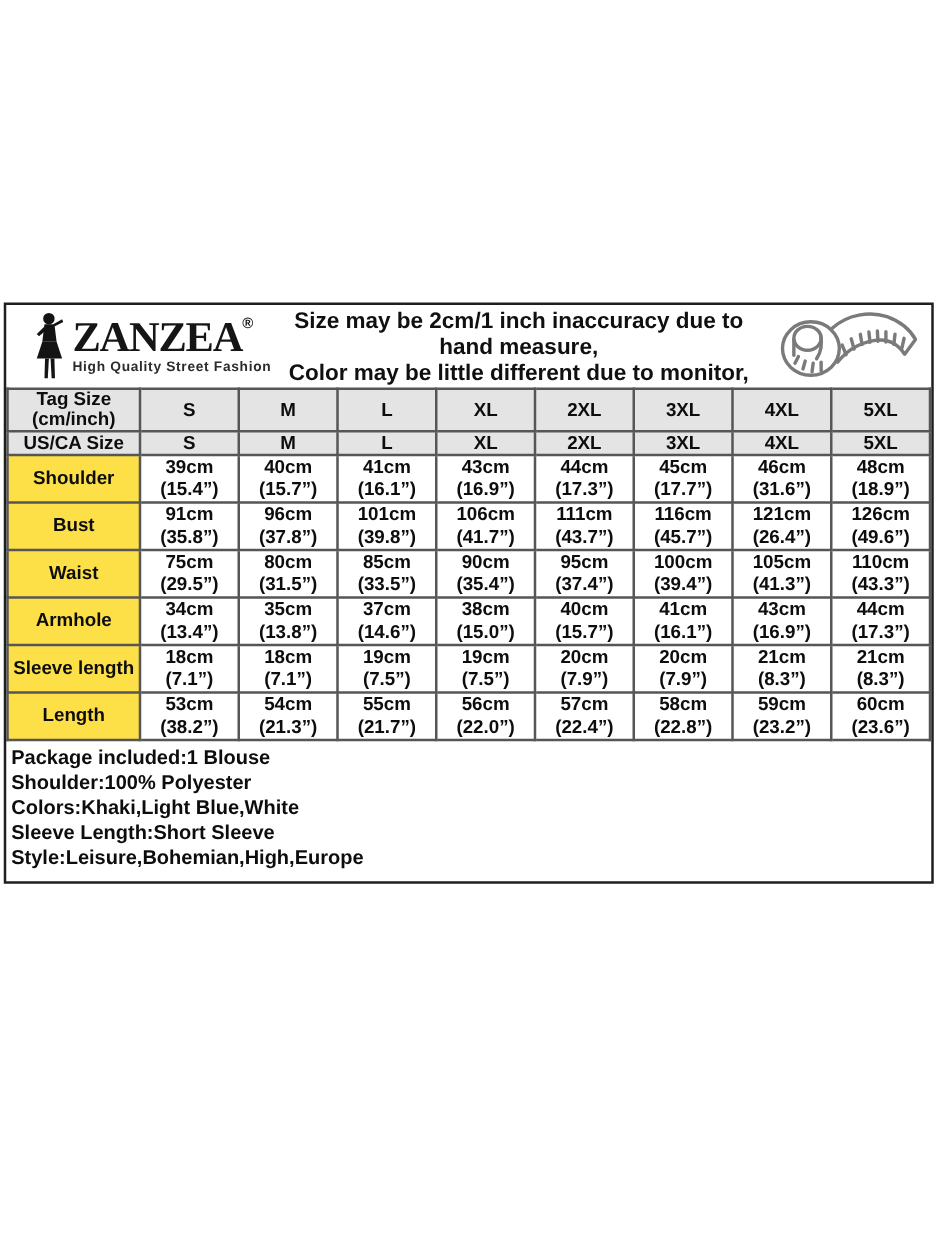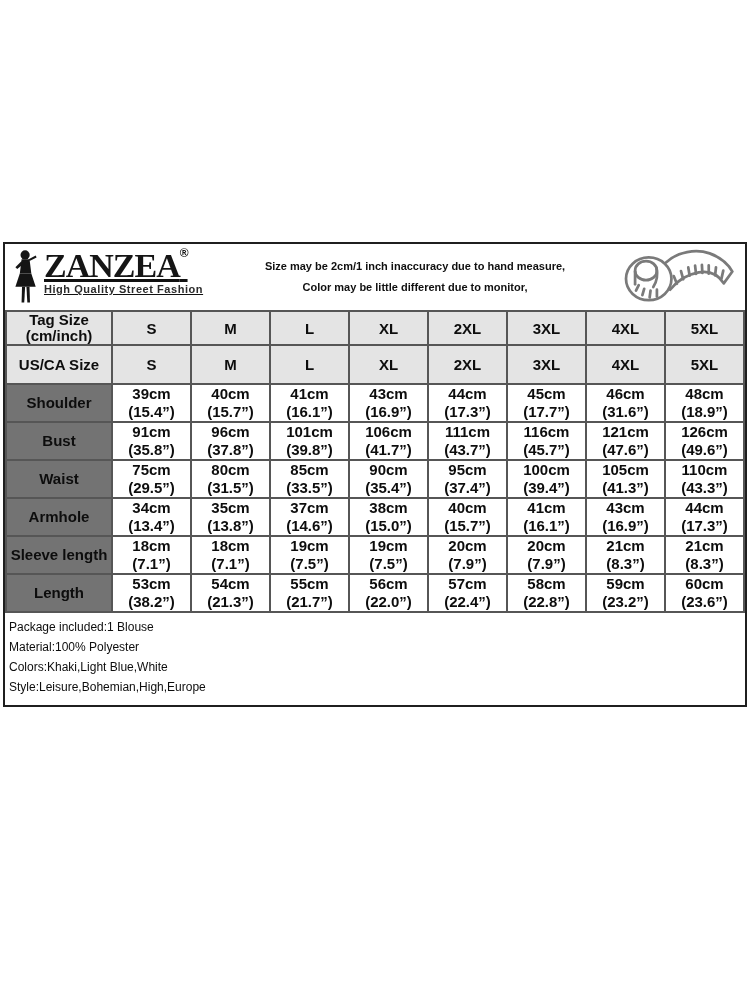--- a/index.html
+++ b/index.html
@@ -7,47 +7,47 @@
     width:750px;height:1000px;background:#ffffff;position:relative;
     font-family:"Liberation Sans", sans-serif;color:#111;
     -webkit-font-smoothing:antialiased;
   }
   .sheet{
     position:absolute;left:3px;top:242px;width:740px;
     border:2px solid #1f1f1f;background:#fff;
   }
   
   .hdr{display:flex;align-items:center;height:66px;overflow:hidden;}
-  .logo{width:218px;display:flex;padding-left:6px;box-sizing:border-box;text-decoration:underline;}
+  .logo{width:218px;display:flex;align-items:center;padding-left:20px;box-sizing:border-box;}
   .logo-text{margin-left:3px;line-height:1;}
   .brand{
     font-family:"Liberation Serif", serif;font-weight:bold;
     font-size:34px;letter-spacing:-1px;color:#151515;white-space:nowrap;
   }
   .reg{font-size:12px;vertical-align:top;position:relative;top:-2px;font-family:"Liberation Sans",sans-serif;}
   .tagline{font-size:11px;letter-spacing:.55px;color:#2b2b2b;margin-top:1px;font-weight:bold;}
-  .notice{flex:1;text-align:center;font-weight:bold;font-size:11px;line-height:21px;color:#101010;}
+  .notice{flex:1;text-align:center;font-weight:bold;font-size:18px;line-height:21px;color:#101010;}
   .tapebox{width:138px;display:flex;justify-content:center;align-items:center;}
   
   table.size-table{width:100%;border-collapse:collapse;table-layout:fixed;}
   .size-table col.c0{width:106px;}
   .size-table td{
     border:2px solid #565656;text-align:center;vertical-align:middle;
     font-weight:bold;color:#0d0d0d;padding:0;
   }
-  .lbl{background:#737373;font-size:15px;}
+  .lbl{background:#fde047;font-size:15px;}
   tr.gray td{background:#e4e4e4;font-size:15px;}
   tr.r-tag{height:32px;}
   tr.r-tag .lbl div{line-height:16px;}
-  tr.r-s{height:39px;}
+  tr.r-s{height:19px;}
   tr.r-m{height:36px;}
   tr.r-m td{font-size:15px;line-height:18px;}
   tr.r-m td.lbl{font-size:15px;}
   
-  .notes{padding:4px 6px 8px 4px;font-size:12px;font-weight:normal;line-height:20px;color:#0d0d0d;}
+  .notes{padding:4px 6px 8px 4px;font-size:16px;font-weight:bold;line-height:20px;color:#0d0d0d;}
 </style>
 </head>
 <body>
 
 <div class="sheet">
 
   <div class="hdr">
     <div class="logo">
       <svg viewBox="0 0 34 62" width="30" height="56">
         <g fill="#141414">
@@ -189,21 +189,21 @@
         <td>
             <div>111cm</div>
             <div>(43.7”)</div>
           </td>
         <td>
             <div>116cm</div>
             <div>(45.7”)</div>
           </td>
         <td>
             <div>121cm</div>
-            <div>(47.6”)</div>
+            <div>(26.4”)</div>
           </td>
         <td>
             <div>126cm</div>
             <div>(49.6”)</div>
           </td>
       </tr>
       <tr class="r-m">
         <td class="lbl">Waist</td>
         <td>
             <div>75cm</div>
@@ -341,18 +341,19 @@
         <td>
             <div>60cm</div>
             <div>(23.6”)</div>
           </td>
       </tr>
     </tbody>
   </table>
 
   <div class="notes">
     <div>Package included:1 Blouse</div>
-    <div>Material:100% Polyester</div>
+    <div>Shoulder:100% Polyester</div>
     <div>Colors:Khaki,Light Blue,White</div>
+    <div>Sleeve Length:Short Sleeve</div>
     <div>Style:Leisure,Bohemian,High,Europe</div>
   </div>
 
 </div>
 
 </body></html>

